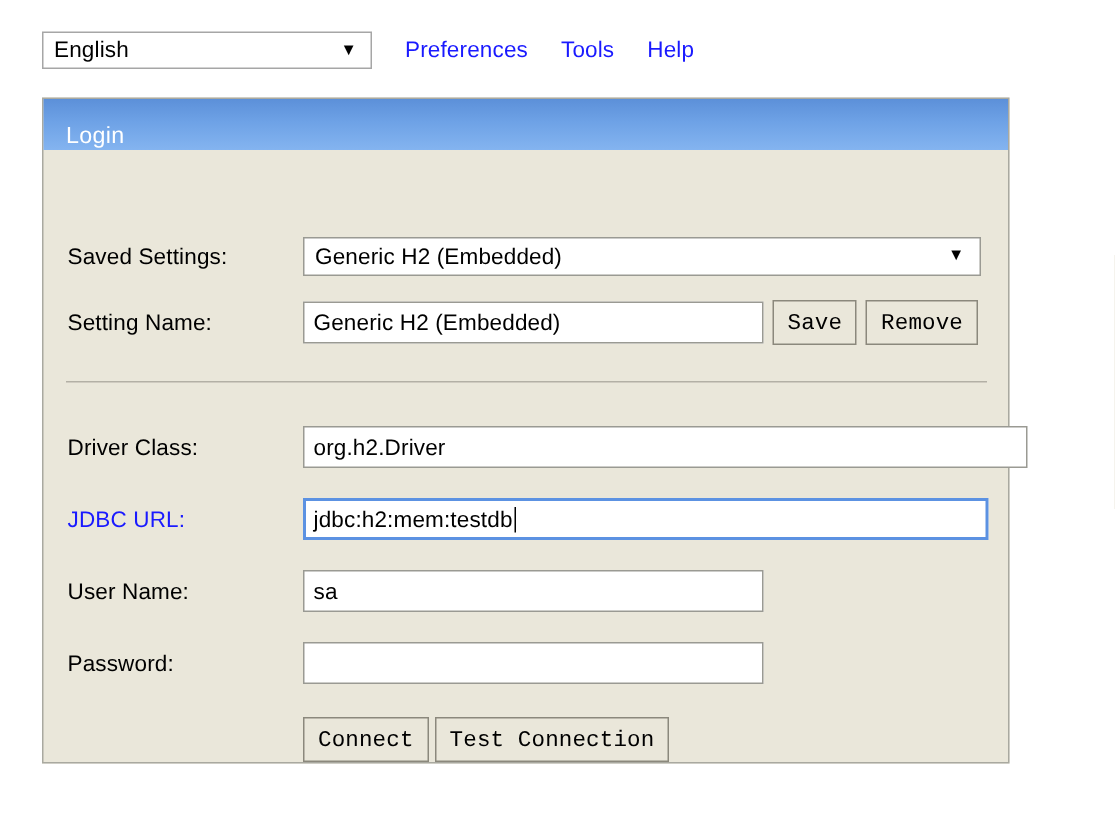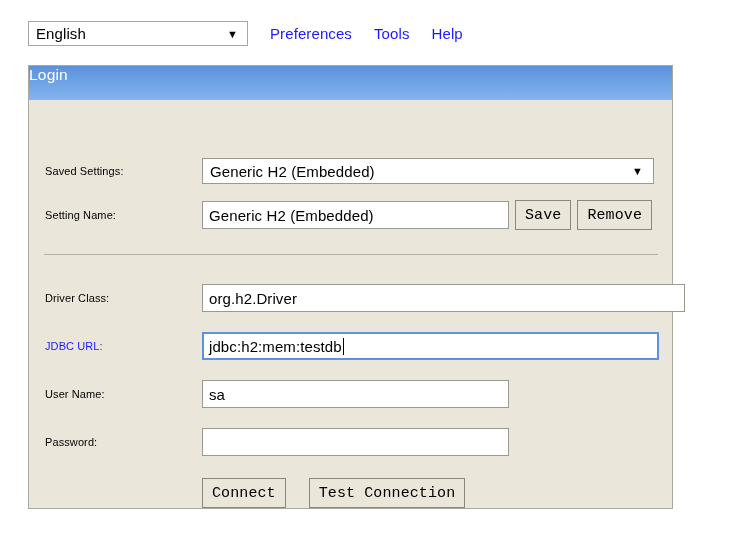--- a/index.html
+++ b/index.html
@@ -69,21 +69,22 @@
     top: 65px;
     width: 645px;
     box-sizing: border-box;
     border: 1px solid #a9a9a0;
     background: #eae7da;
   }
   #panel-header {
     height: 34px;
     background: linear-gradient(to bottom, #5c90d9 0%, #6ea2e6 45%, #84b4f0 100%);
     display: flex;
-    align-items: flex-start;
+    align-items: flex-end;
+    padding-left: 15px;
     box-sizing: border-box;
   }
   #panel-header .title {
     color: #ffffff;
     font-size: 15.5px;
     letter-spacing: 0.2px;
   }
   #panel-body {
     padding: 0;
     position: relative;
@@ -92,21 +93,21 @@
 
   .form-row {
     display: flex;
     align-items: center;
     position: absolute;
     left: 16px;
   }
   .form-label {
     width: 157px;
     flex: 0 0 157px;
-    font-size: 11px;
+    font-size: 15px;
     color: #000000;
     letter-spacing: 0.1px;
   }
   .form-label.link {
     color: #1a1aff;
     cursor: pointer;
   }
 
   .txt {
     box-sizing: border-box;
@@ -259,17 +260,17 @@
 
     <div class="form-row" id="row-password">
       <span class="form-label">Password:</span>
       <div class="txt" style="width:307px;">
         <span></span>
       </div>
     </div>
 
     <div class="form-row" id="row-actions">
       <div class="btn">Connect</div>
-      <div class="btn" style="margin-left:23px;">Test Connection</div>
+      <div class="btn" style="margin-left:4px;">Test Connection</div>
     </div>
 
   </div>
 </div>
 
 </body></html>

